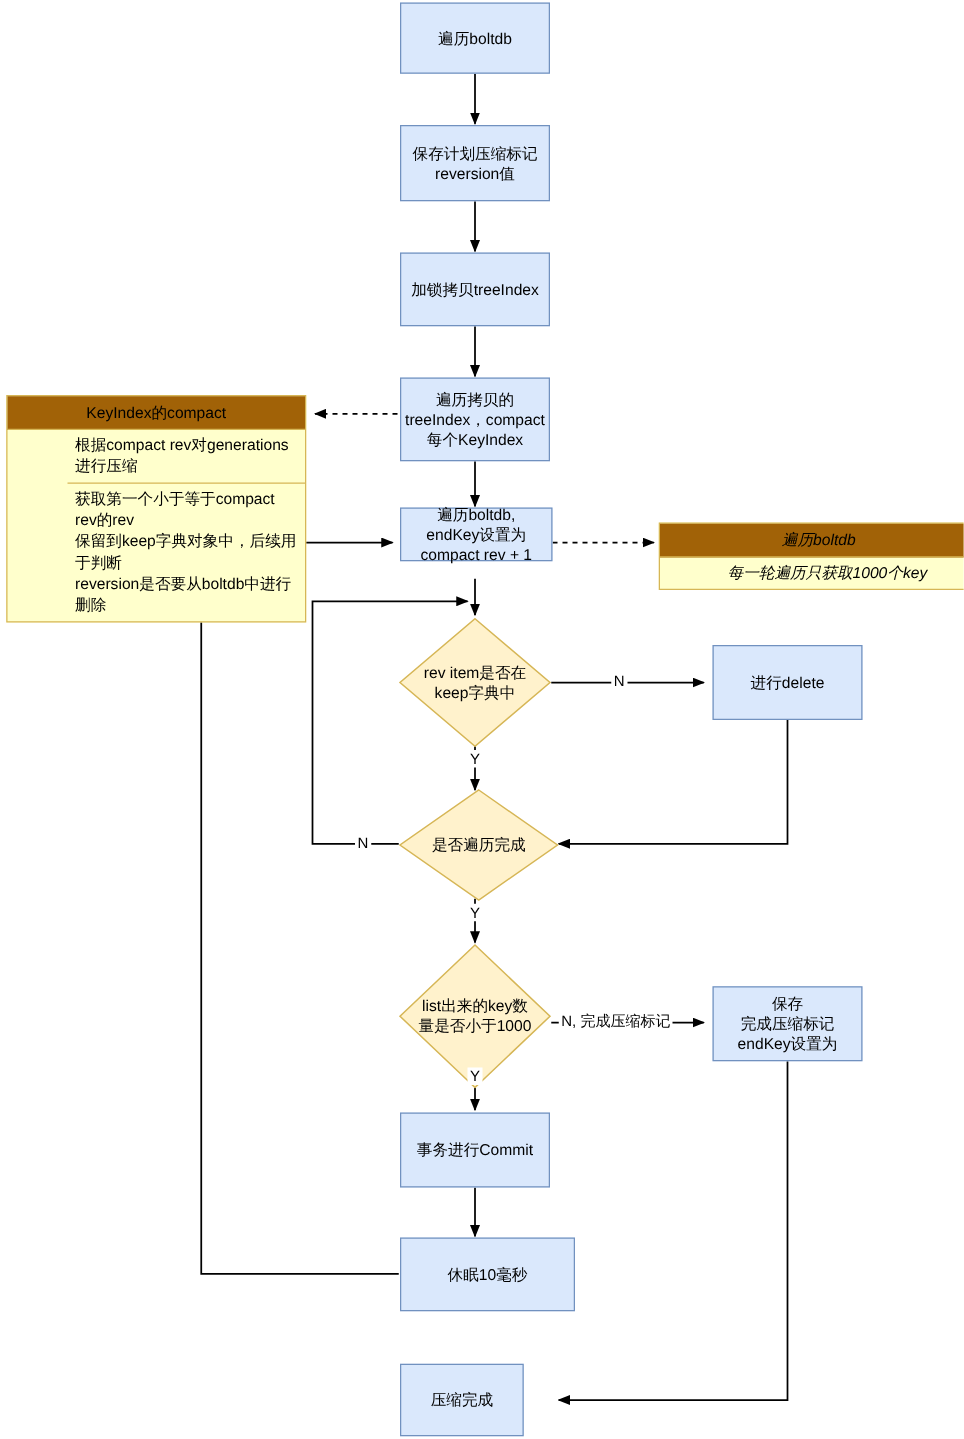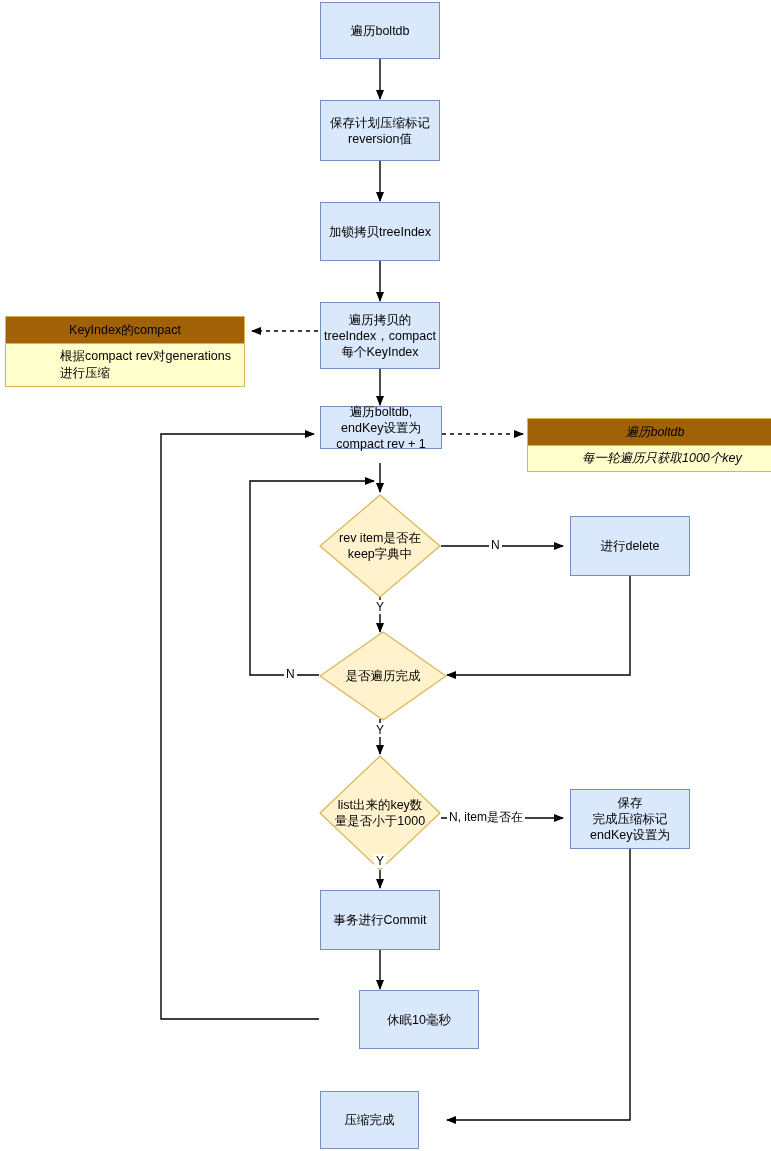--- a/index.html
+++ b/index.html
@@ -175,21 +175,21 @@
 compact rev + 1</div>
 
   <div class="node proc" style="left:570px; top:516px; width:120px; height:60px;">进行delete</div>
 
   <div class="node proc" style="left:570px; top:789px; width:120px; height:60px;">保存
 完成压缩标记
 endKey设置为</div>
 
   <div class="node proc" style="left:320px; top:890px; width:120px; height:60px;">事务进行Commit</div>
 
-  <div class="node proc" style="left:320px; top:990px; width:120px; height:59px;margin-left:39px;">休眠10毫秒</div>
+  <div class="node proc" style="left:320px; top:990px; width:140px; height:59px;">休眠10毫秒</div>
 
   <div class="node proc" style="left:320px; top:1091px; width:99px; height:58px;">压缩完成</div>
 
   <div class="decision-wrap" style="left:319px; top:494px; width:122px; height:104px;">
     <svg width="122" height="104" viewBox="0 0 122 104" xmlns="http://www.w3.org/2000/svg">
       <polygon points="61,1 121,52 61,103 1,52" fill="#fff2cc" stroke="#d6b656" stroke-width="1.2"></polygon>
     </svg>
     <div class="decision-label">rev item是否在
 keep字典中</div>
   </div>
@@ -205,32 +205,35 @@
     <svg width="122" height="116" viewBox="0 0 122 116" xmlns="http://www.w3.org/2000/svg">
       <polygon points="61,1 121,58 61,115 1,58" fill="#fff2cc" stroke="#d6b656" stroke-width="1.2"></polygon>
     </svg>
     <div class="decision-label">list出来的key数
 量是否小于1000</div>
   </div>
 
   <div class="note" style="left:5px; top:316px; width:240px;">
     <div class="note-header">KeyIndex的compact</div>
     <div class="note-body">根据compact rev对generations进行压缩</div>
+    <div class="note-body">获取第一个小于等于compact rev的rev
+保留到keep字典对象中，后续用于判断
+reversion是否要从boltdb中进行删除</div>
   </div>
 
   <div class="note" style="left:527px; top:418px; width:256px;font-style:italic;">
     <div class="note-header">遍历boltdb</div>
     <div class="note-body">每一轮遍历只获取1000个key</div>
   </div>
 
   <div class="edge-label" style="left:489px; top:538px;">N</div>
 
   <div class="edge-label" style="left:374px; top:600px;">Y</div>
 
   <div class="edge-label" style="left:284px; top:667px;">N</div>
 
   <div class="edge-label" style="left:374px; top:723px;">Y</div>
 
-  <div class="edge-label" style="left:447px; top:810px;">N, item是否在</div>
+  <div class="edge-label" style="left:447px; top:810px;">N, 完成压缩标记</div>
 
   <div class="edge-label" style="left:374px; top:854px;">Y</div>
 
 </div>
 
 </body></html>

